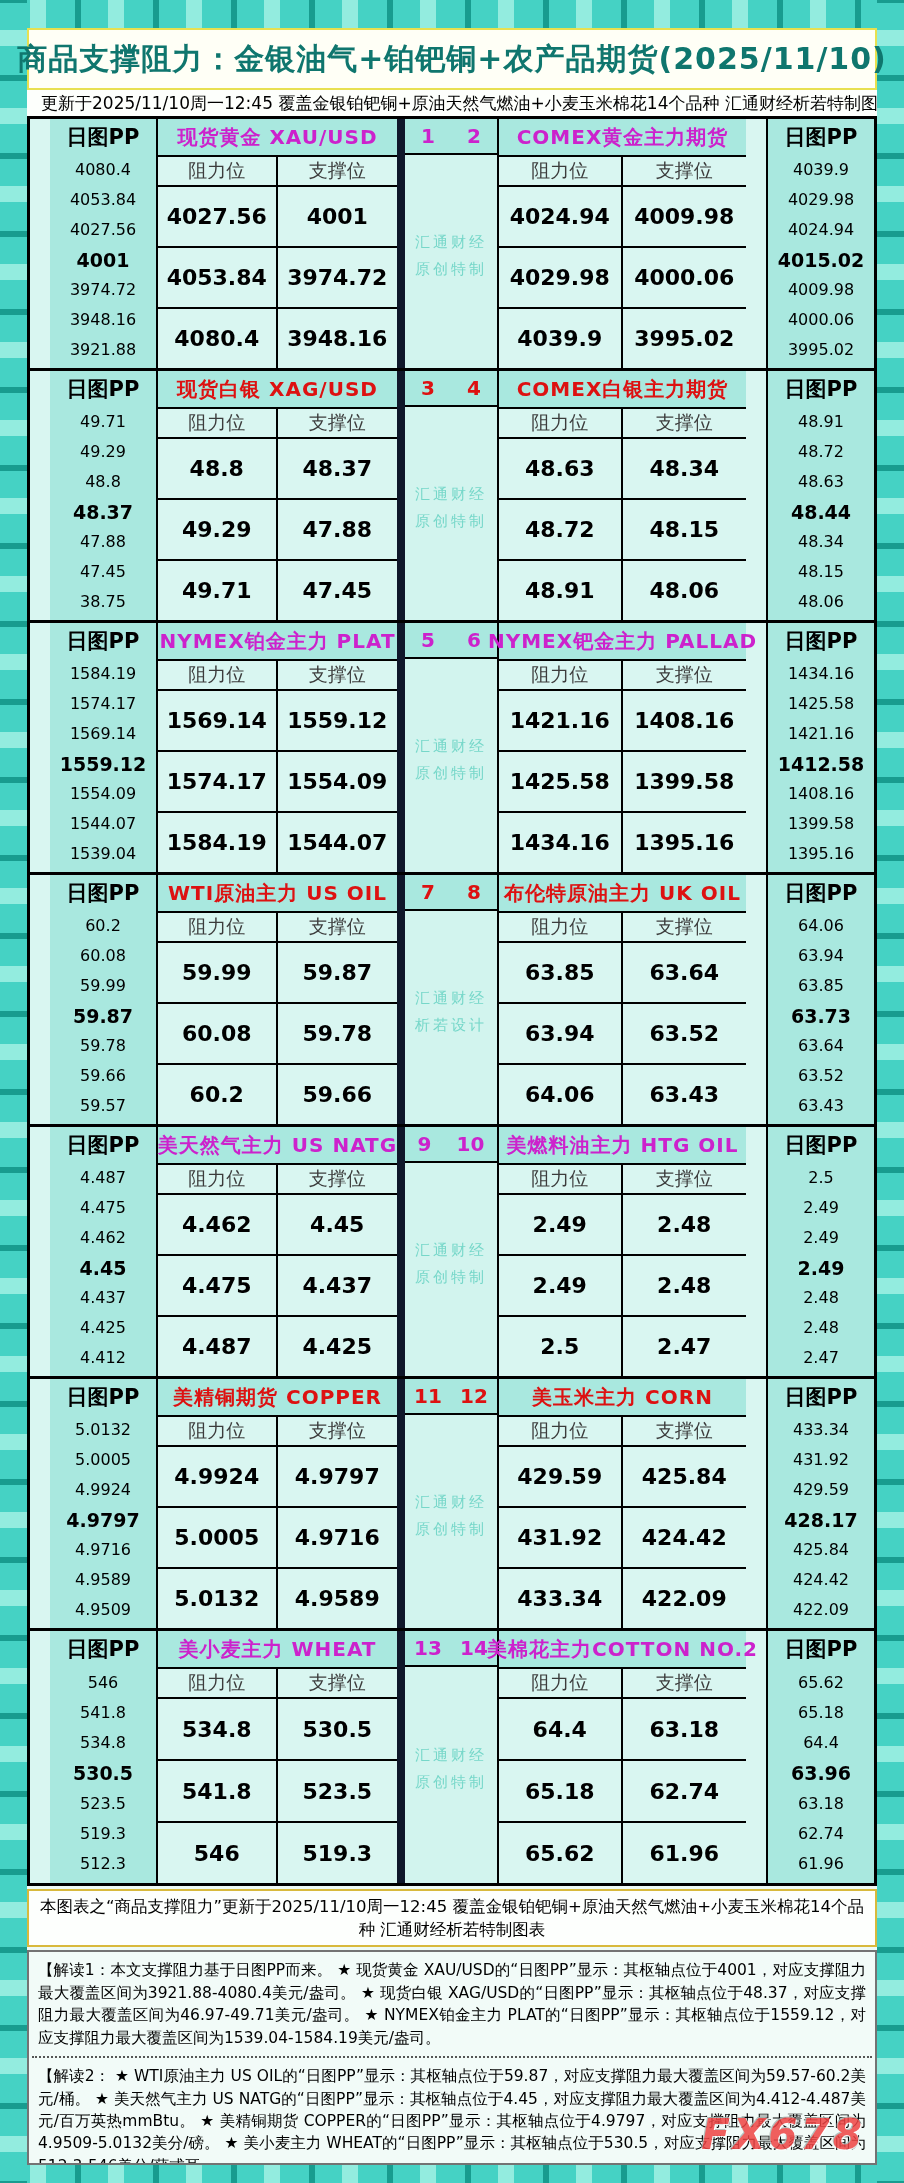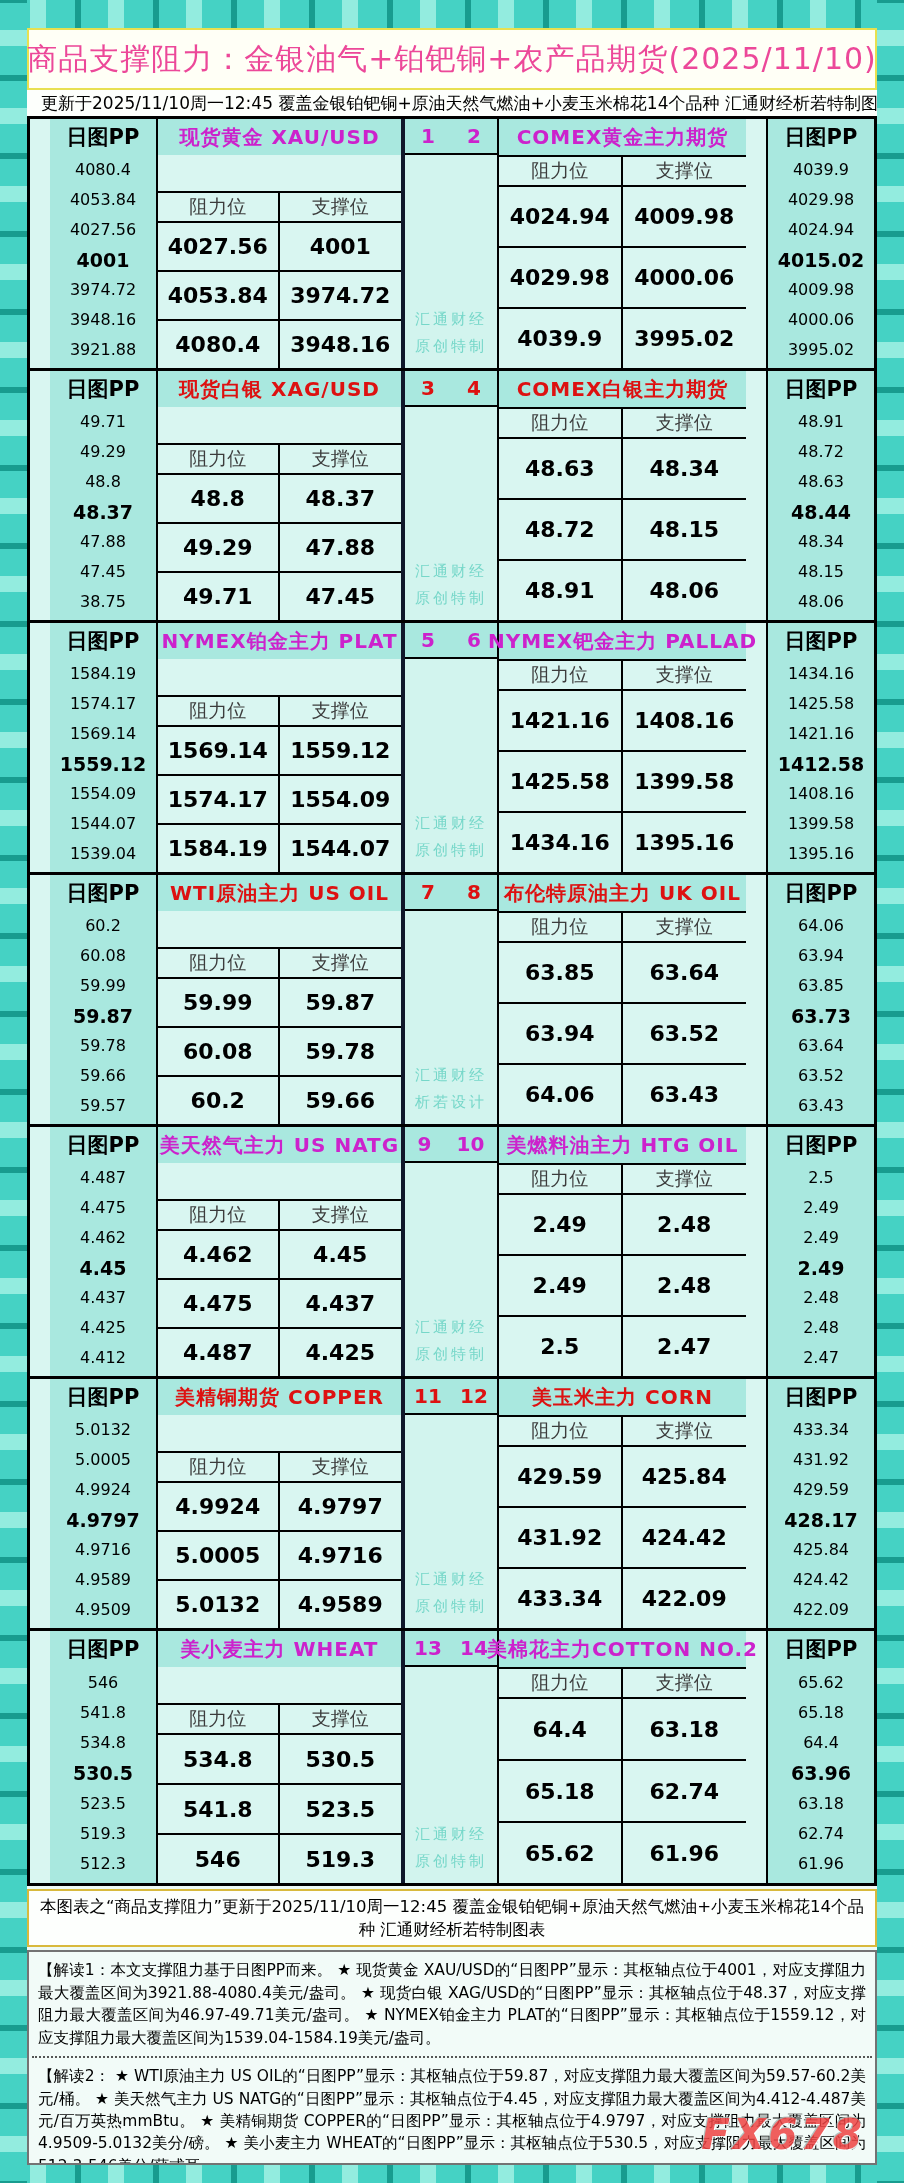--- a/index.html
+++ b/index.html
@@ -24,21 +24,21 @@
     background:repeating-linear-gradient(180deg,#189c8f 0 3px,#45d2c4 3px 30px,#93ecdf 30px 46px,#45d2c4 46px 75px,#189c8f 75px 78px);}
 
   .content{
     position:absolute;left:27px;right:27px;top:28px;bottom:18px;z-index:1;
     background:#eefaf6;display:flex;flex-direction:column;
   }
   .title-box{
     height:62px;border:2px solid #e8e050;background:#fffff6;
     display:flex;align-items:center;justify-content:center;flex:none;
   }
-  .title-text{color:#ec4899;font-size:30px;font-weight:normal;letter-spacing:1px;white-space:nowrap;}
+  .title-text{color:#0f766e;font-size:30px;font-weight:bold;letter-spacing:1px;white-space:nowrap;}
   .subtitle{
     height:26px;background:#fdfffc;display:flex;align-items:center;
     font-size:17px;white-space:nowrap;overflow:hidden;padding-left:14px;flex:none;
   }
 
   .grid{border:3px solid #000;flex:none;background:#d9f6f1;}
   .row{
     display:grid;grid-template-columns:128px 247px 94px 247px 128px;
     height:252px;border-bottom:3px solid #000;
   }
@@ -47,37 +47,37 @@
   .pp-col{background:#a9e8df;display:flex;flex-direction:column;margin-left:20px;}
   .pp-col.left{border-right:2px solid #000;}
   .pp-col.right{border-left:2px solid #000;}
   .pp-head{height:36px;flex:none;display:flex;align-items:center;justify-content:center;
     font-weight:bold;font-size:21px;}
   .pp-vals{flex:1;display:flex;flex-direction:column;padding-bottom:4px;}
   .pp-val{flex:1;display:flex;align-items:center;justify-content:center;font-size:16px;}
   .pp-val.pivot{font-weight:bold;font-size:19px;}
 
   .inst{display:flex;flex-direction:column;background:#d9f6f1;}
-  .inst.left{border-right:4px solid #0f172a;gap:36px;}
+  .inst.left{border-right:8px solid #0f172a;}
   .inst-title{height:36px;flex:none;background:#a9e8df;display:flex;align-items:center;
     justify-content:center;font-weight:bold;font-size:20px;letter-spacing:1px;white-space:nowrap;}
   .rs-table{flex:1;display:flex;flex-direction:column;border-top:2px solid #000;}
   .rs-head{height:30px;flex:none;display:grid;grid-template-columns:1fr 1fr;border-bottom:2px solid #000;}
   .rs-head>div{display:flex;align-items:center;justify-content:center;font-size:19px;color:#3c3c3c;}
   .rs-head>div:first-child{border-right:2px solid #000;}
   .rs-row{flex:1;display:grid;grid-template-columns:1fr 1fr;border-bottom:2px solid #000;}
   .rs-row:last-child{border-bottom:none;}
   .rs-row>div{display:flex;align-items:center;justify-content:center;font-weight:bold;font-size:22px;}
   .rs-row>div:first-child{border-right:2px solid #000;}
 
   .mid-col{display:flex;flex-direction:column;background:#d2f4ee;border-right:2px solid #000;}
   .mid-head{height:36px;flex:none;background:#a9e8df;display:flex;align-items:center;
     justify-content:space-around;border-bottom:2px solid #000;}
   .mid-num{font-weight:bold;font-size:20px;}
-  .mid-body{flex:1;display:flex;flex-direction:column;justify-content:flex-end;align-items:center;
+  .mid-body{flex:1;display:flex;flex-direction:column;justify-content:center;align-items:center;
     padding-bottom:12px;gap:8px;}
   .wm-line{color:#76d7c9;font-size:15px;letter-spacing:3px;white-space:nowrap;}
 
   .row.magenta .inst-title,.row.magenta .mid-num{color:#cc22cc;}
   .row.red .inst-title,.row.red .mid-num{color:#dd1111;}
 
   .note-box{
     margin-top:3px;border:2px solid #d8b93c;background:#fdfffd;min-height:54px;flex:none;
     display:flex;align-items:center;justify-content:center;text-align:center;
     font-size:16.5px;line-height:1.4;padding:4px 8px;

